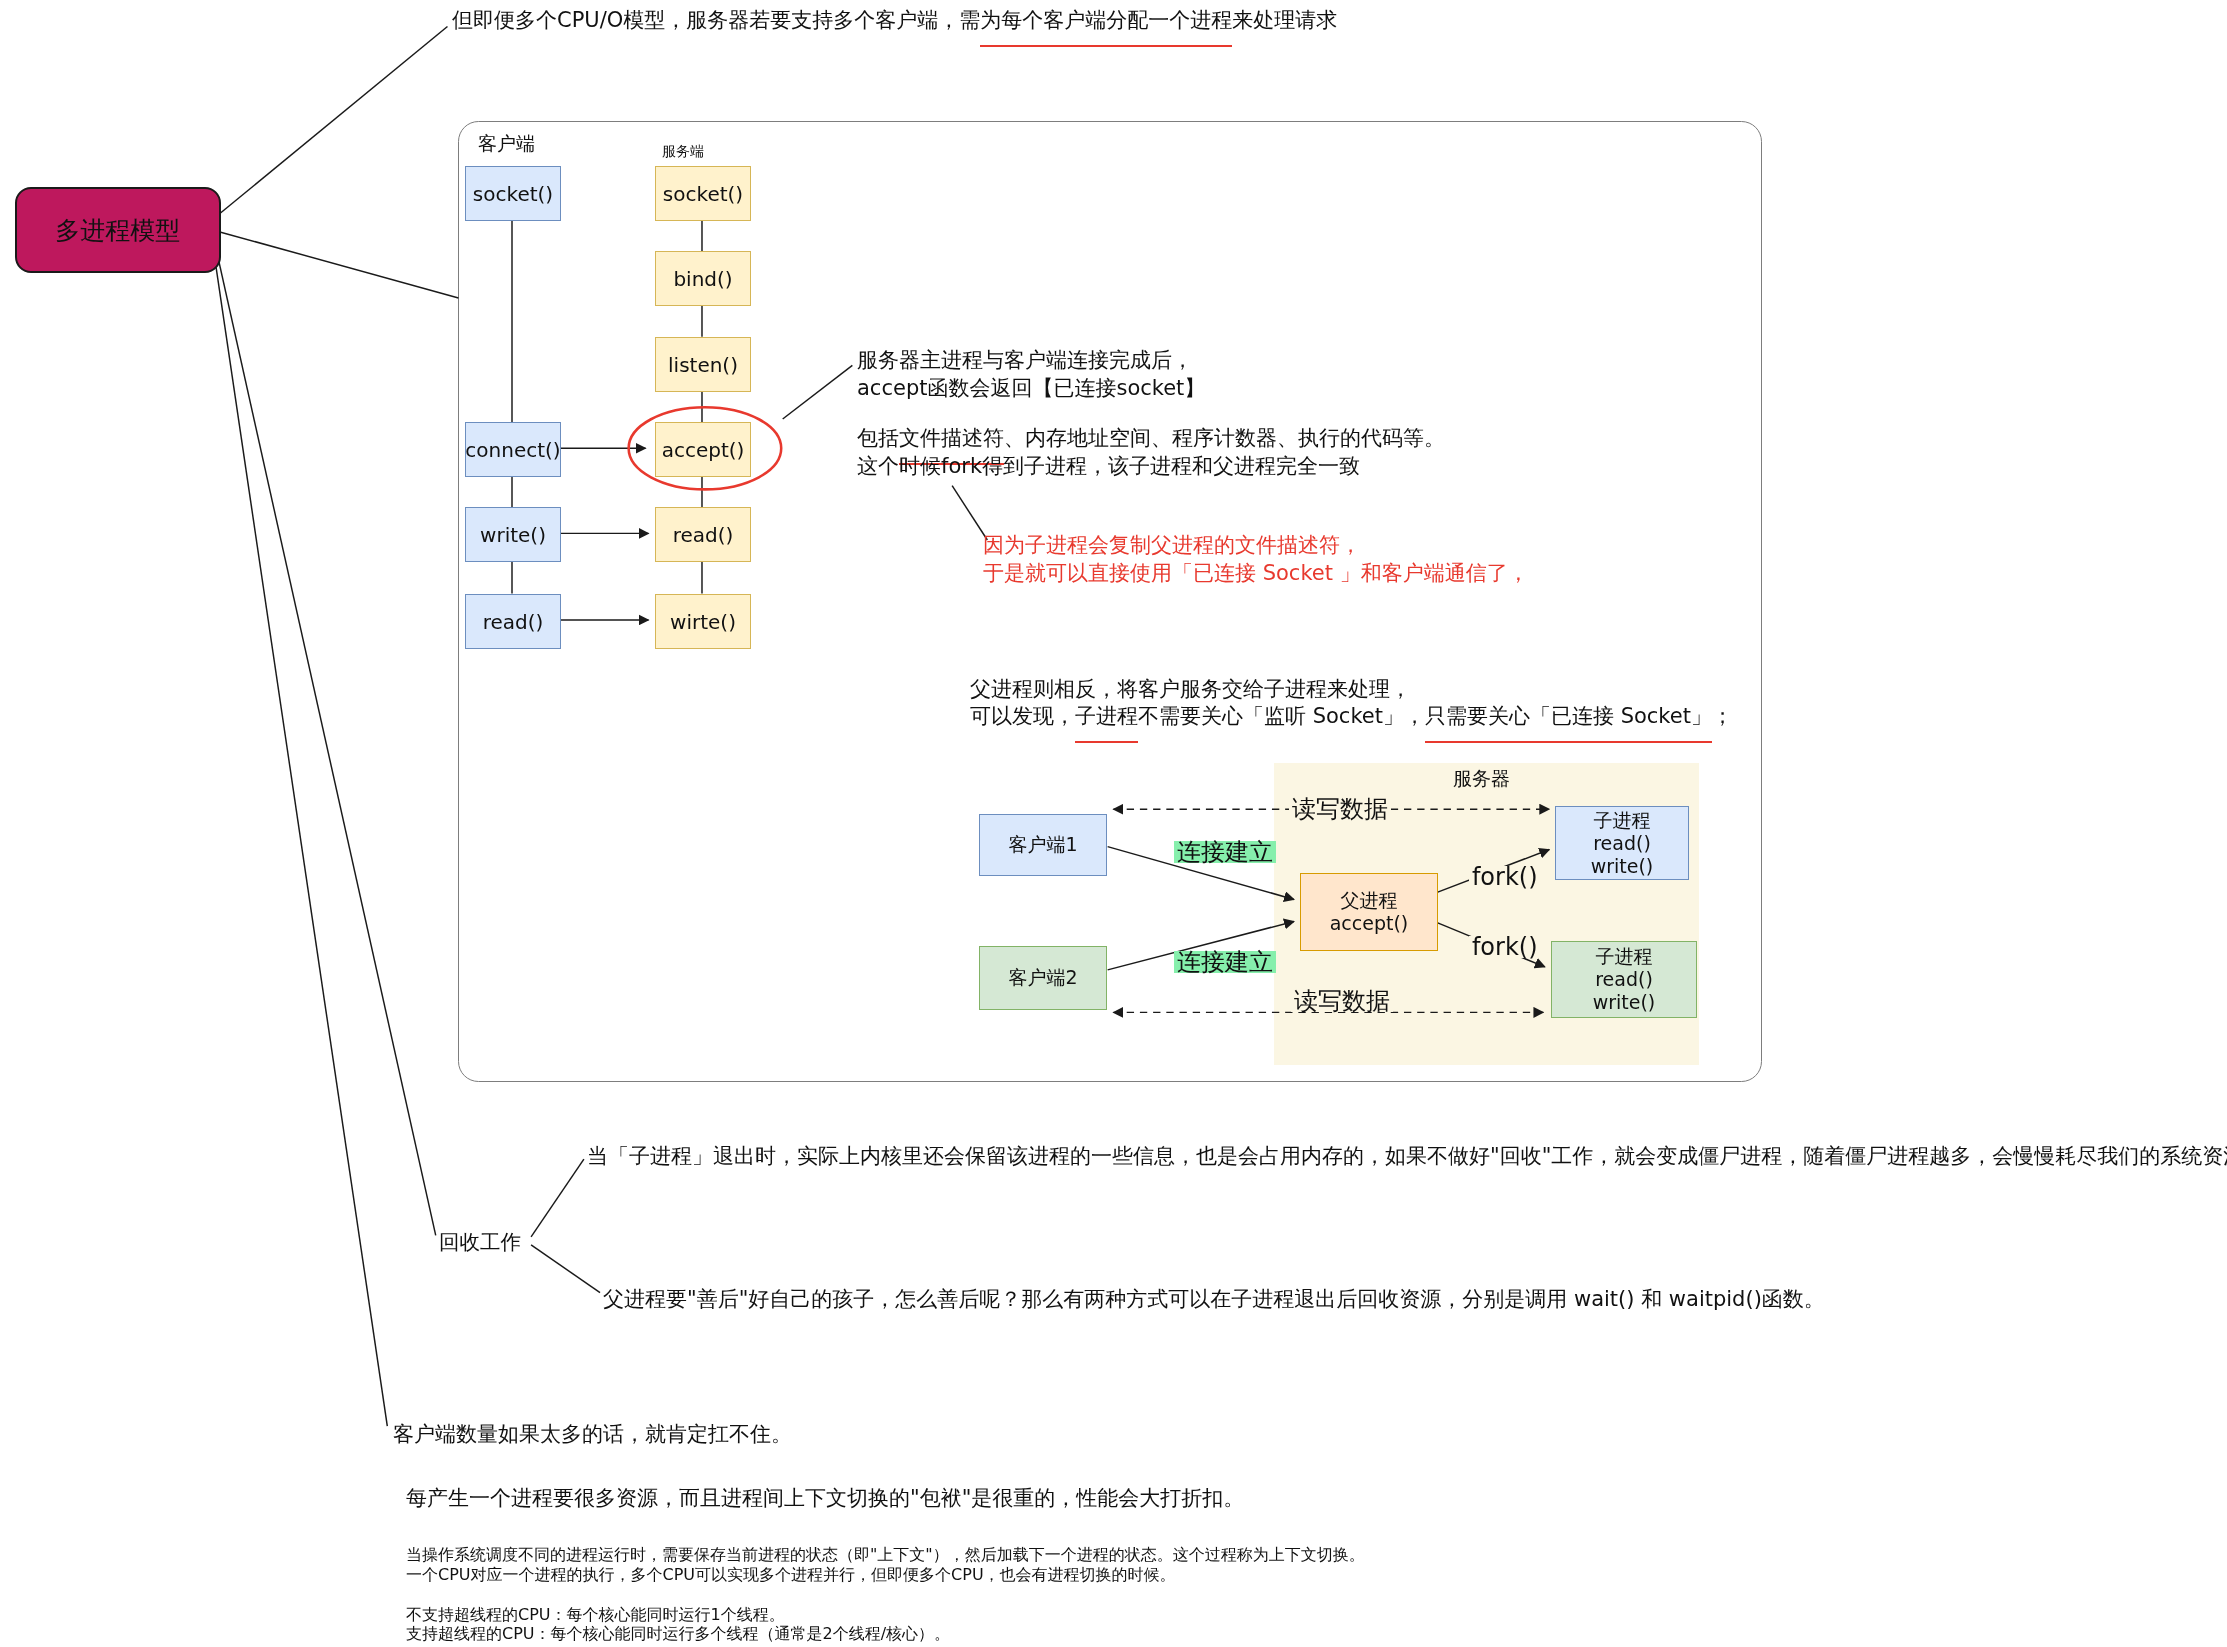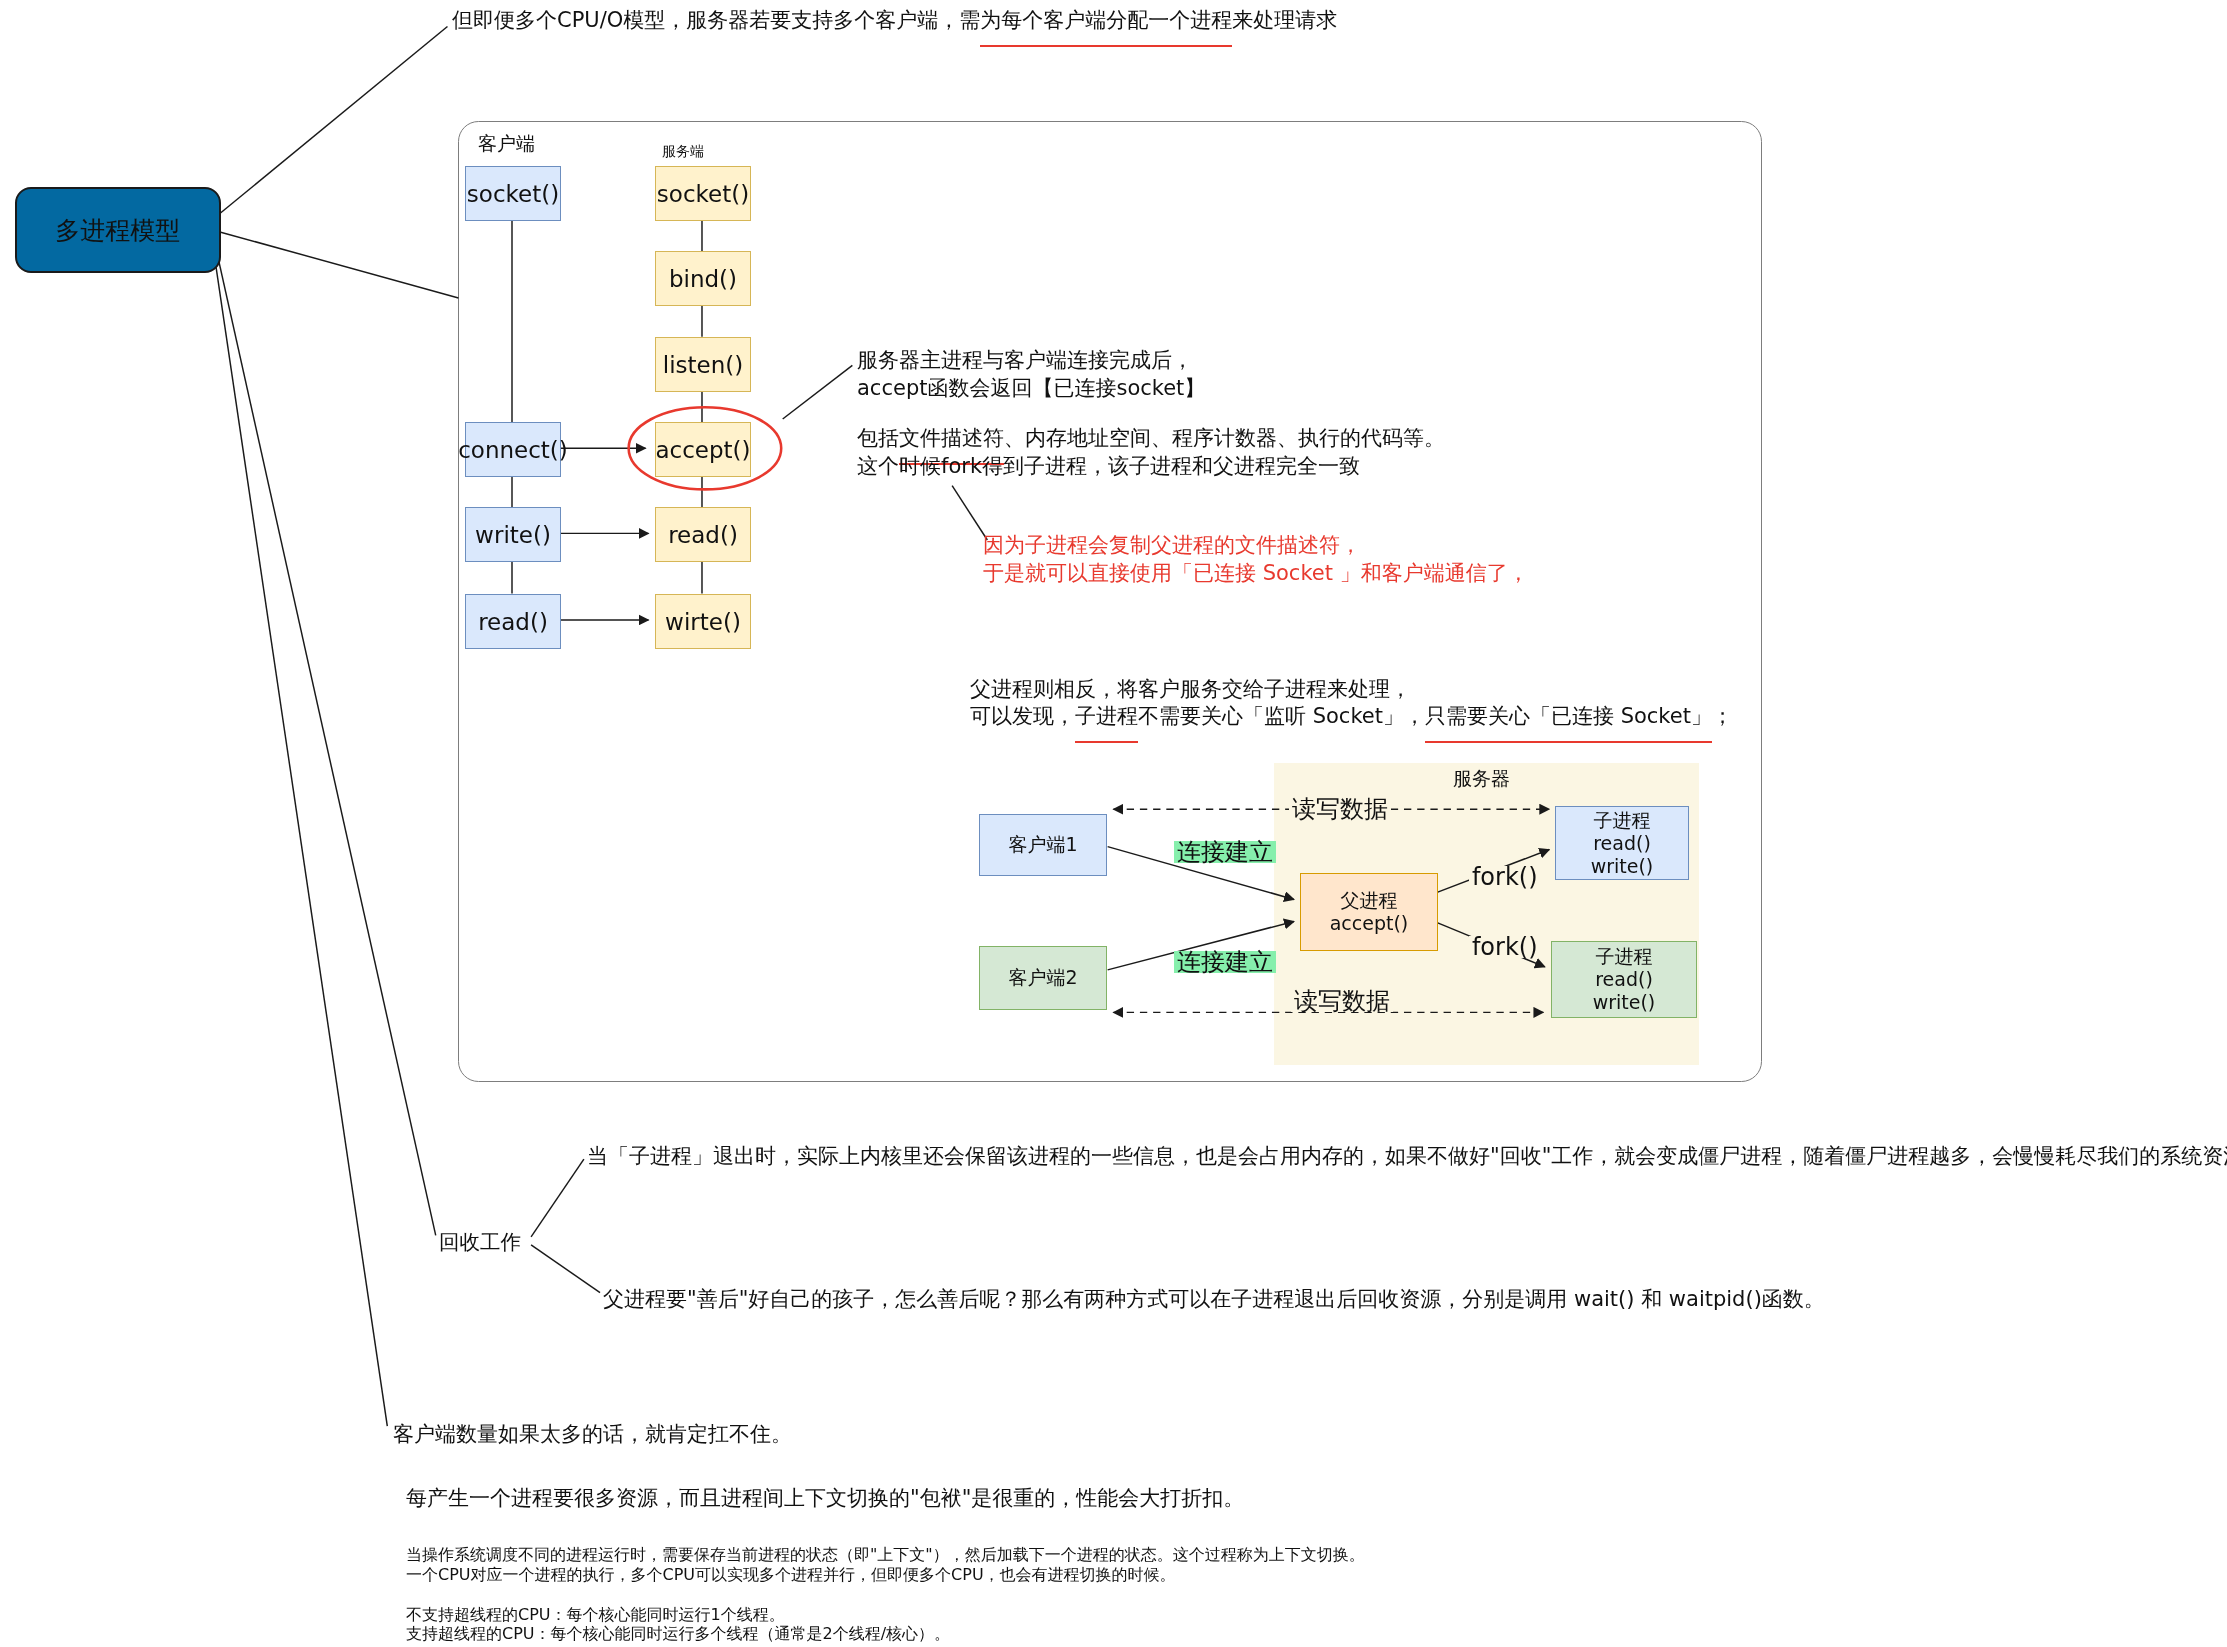--- a/index.html
+++ b/index.html
@@ -8,31 +8,31 @@
   svg.lines{position:absolute;left:0;top:0;z-index:2;pointer-events:none;}
   .ln{stroke:#1a1a1a;stroke-width:2;fill:none;}
   .red-ln{stroke:var(--red-accent);stroke-width:3.5;fill:none;}
   .dashed{stroke-dasharray:10 8;}
   .txt{position:absolute;z-index:3;font-size:21px;line-height:28px;white-space:nowrap;}
   .small{font-size:16px;line-height:20px;}
   .lbl{position:absolute;z-index:3;font-size:24px;line-height:22px;white-space:nowrap;}
   .conn-lbl{background:#86efac;padding:0 2.9px;}
   .masked{background:var(--beige-bg);padding:0 2.9px;}
   .box{position:absolute;z-index:3;display:flex;align-items:center;justify-content:center;
-       border:1.5px solid;font-size:23px;text-align:center;}
+       border:1.5px solid;font-size:20px;text-align:center;}
   .box.sub{font-size:19px;}
   .box.col{flex-direction:column;line-height:23.5px;}
   .box.col3{line-height:23px;}
   .blue{background:var(--blue-fill);border-color:var(--blue-border);}
   .yellow{background:var(--yellow-fill);border-color:var(--yellow-border);}
   .green{background:var(--green-fill);border-color:var(--green-border);}
   .orange{background:var(--orange-fill);border-color:var(--orange-border);}
   .beige{position:absolute;z-index:1;background:var(--beige-bg);}
   .root-node{position:absolute;z-index:3;display:flex;align-items:center;justify-content:center;
-       border:2.2px solid #1a1a1a;border-radius:16px;font-size:25px;background:#0369a1;}
+       border:2.2px solid #1a1a1a;border-radius:16px;font-size:25px;background:#be185d;}
   .container-box{position:absolute;z-index:0;border:1.5px solid #7d7d7d;border-radius:20.5px;background:transparent;}
   .red-text{color:var(--red-accent);}
   .u-red{border-bottom:2.2px solid var(--red-accent);padding-bottom:13px;}
 </style>
 </head>
 <body>
 
 <div class="beige" style="left:1274px;top:763px;width:425px;height:302px"></div>
 
 <div class="container-box" style="left:458px;top:121px;width:1302px;height:959px"></div>

